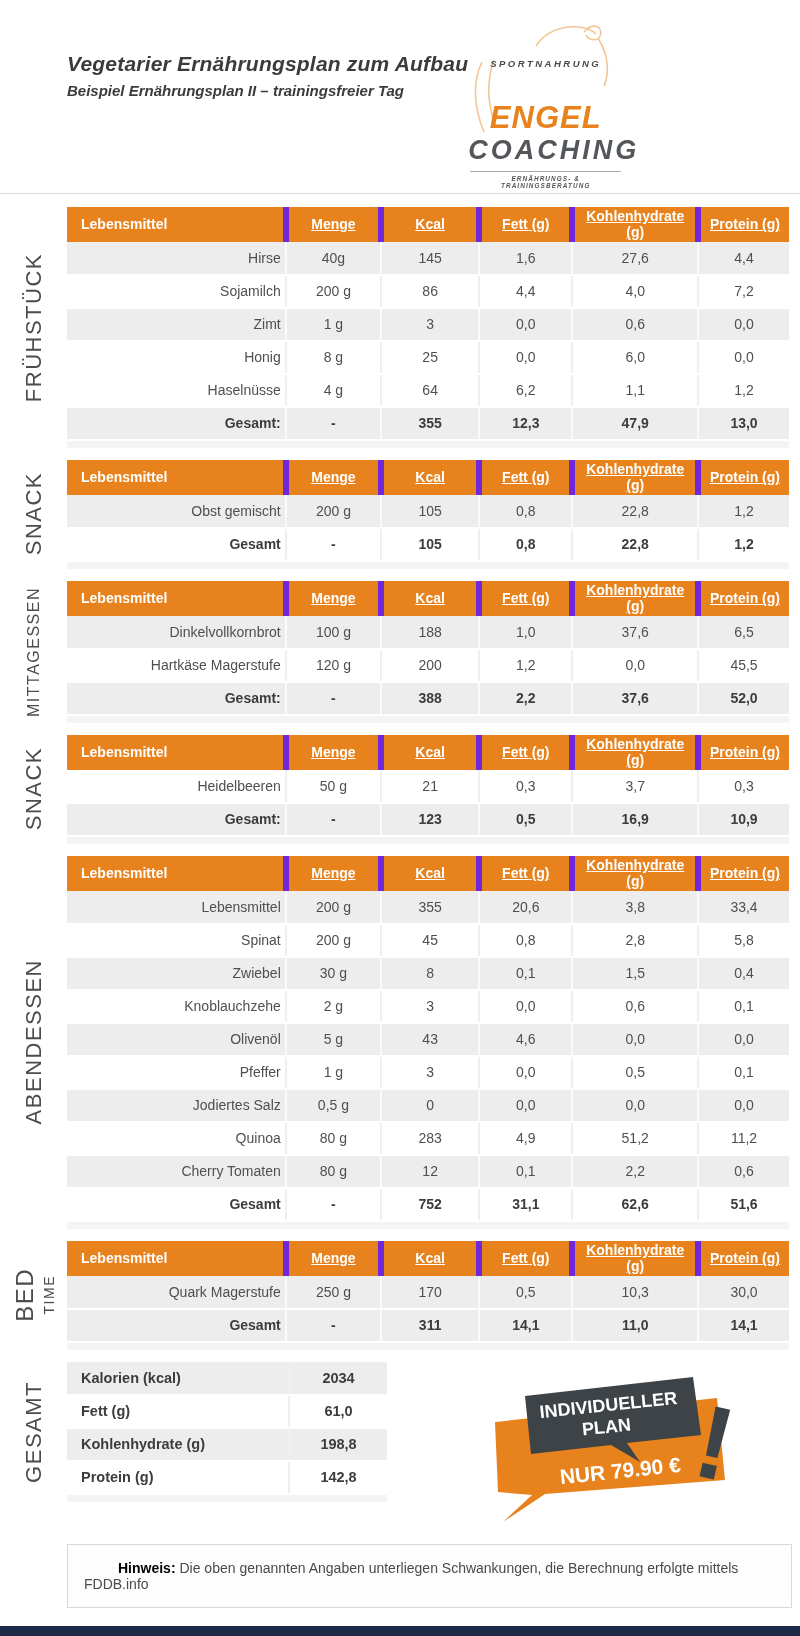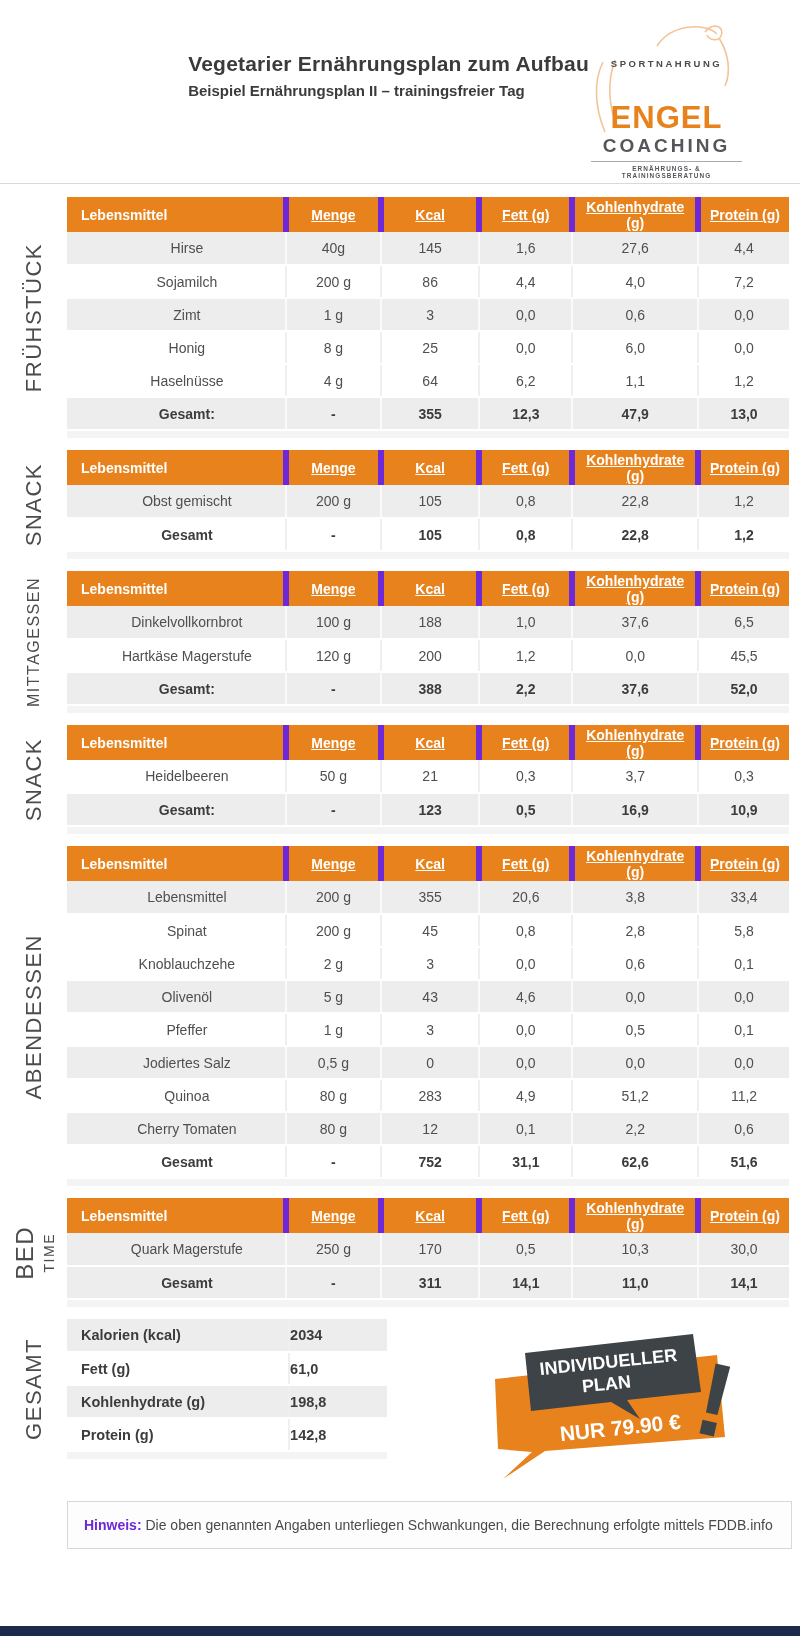--- a/index.html
+++ b/index.html
@@ -8,33 +8,34 @@
     position:relative;
     width:800px; height:1636px;
     margin:0 auto;
     background:#ffffff;
     font-family:"Liberation Sans", sans-serif;
     color:#4a4a4a;
     overflow:hidden;
   }
   
   .page-header {
-    display:flex; justify-content:flex-end; align-items:flex-start;
-    padding:26px 56px 4px 67px;
+    display:flex; justify-content:flex-start; align-items:flex-start;
+    padding:26px 36px 4px 67px;
     border-bottom:1px solid #d9d9d9;
     min-height:118px;
+    font-style:italic;
   }
   .title-block { padding-top:26px; }
   .page-title { font-size:21px; font-weight:bold; color:#3b3b3b; letter-spacing:0.2px; }
   .page-subtitle { font-size:15px; font-weight:bold; color:#3b3b3b; margin-top:6px; }
   .logo { position:relative; width:155px; text-align:center; padding-top:20px; }
   .logo-sketch { position:absolute; left:-10px; top:-6px; width:170px; height:115px; pointer-events:none; }
   .logo-top { font-size:9.5px; font-weight:bold; letter-spacing:2.5px; color:#4a4a4a; position:relative;margin-top:12px; }
   .logo-name { font-size:31px; font-weight:bold; letter-spacing:1px; color:#e8821c; line-height:1.05; position:relative;margin-top:33px; }
-  .logo-sub { font-size:19px; font-weight:bold; letter-spacing:3px; color:#53565a; line-height:1.15; position:relative; }
+  .logo-sub { font-size:27px; font-weight:bold; letter-spacing:3px; color:#53565a; line-height:1.15; position:relative; }
   .logo-line { border-top:1px solid #a9a9a9; margin:5px 2px 3px 2px; position:relative; }
   .logo-tagline { font-size:6.4px; font-weight:bold; letter-spacing:1.1px; color:#53565a; position:relative; }
   
   .main { padding-top:13px; }
   .meal { display:flex; margin-bottom:12px; }
   .label-zone { width:67px; display:flex; align-items:center; justify-content:center; gap:2px; }
   .v-label {
     writing-mode:vertical-rl; transform:rotate(180deg);
     color:#4c4c4c; letter-spacing:1.5px; font-size:22px; white-space:nowrap;
   }
@@ -42,44 +43,44 @@
   table.nutri { width:100%; border-collapse:collapse; table-layout:fixed; }
   table.nutri th {
     background:#e8821c; color:#ffffff; font-size:14px; font-weight:bold;
     height:35px; text-align:center; padding:0 4px;
   }
   table.nutri th:first-child { text-align:left; padding-left:14px; }
   table.nutri th + th { border-left:6px solid #6d28d9;text-decoration:underline; }
   table.nutri td {
     font-size:14px; color:#4f4f4f; height:33px; text-align:center; padding:0 4px;
   }
-  table.nutri td:first-child { text-align:center; padding-left:26px; }
+  table.nutri td:first-child { text-align:right; padding-left:26px; }
   tr.odd td { background:#ededed; }
   tr.even td { background:#ffffff; }
   tr.odd td + td { border-left:2px solid #fafafa; }
   tr.even td + td { border-left:2px solid #efefef; }
   table.nutri tr td { border-bottom:2px solid #ffffff; }
   tr.total td { font-weight:bold; color:#3c3c3c; }
   .table-strip { height:7px; background:#f4f4f4; }
   
   .summary-section { display:flex; margin-bottom:0; }
   .summary-table-wrap { width:320px; }
   table.sum { width:320px; border-collapse:collapse; table-layout:fixed; }
   table.sum td { font-size:14.5px; font-weight:bold; color:#3c3c3c; height:33px; border-bottom:2px solid #ffffff; }
   table.sum td:first-child { text-align:left; padding-left:14px; }
-  table.sum td:last-child { border-left:2px solid #efefef;margin-top:21px; }
+  table.sum td:last-child { text-align:center; border-left:2px solid #efefef;margin-top:21px; }
   .badge-area { flex:1; position:relative; }
   .badge-svg { position:absolute; left:92px; top:6px; }
   
   .hint-box {
     margin:42px 8px 0 67px;
     border:1px solid #d8d8d8; background:#fdfdfd;
     padding:15px 16px; font-size:14px; color:#4a4a4a;
   }
-  .hint-label { font-weight:bold; color:#6d28d9; }
+  .hint-label { font-weight:bold; color:#000000;margin-left:34px; }
   .bottom-bar { position:absolute; left:0; right:0; bottom:0; height:10px; background:#1b2b49; }
 </style>
 </head>
 <body>
 
 <div class="doc">
 
   <div class="page-header">
     <div class="title-block">
       <div class="page-title">Vegetarier Ernährungsplan zum Aufbau</div>
@@ -361,20 +362,28 @@
                 <td>3,8</td>
                 <td>33,4</td>
               </tr>
               <tr class="even">
                 <td>Spinat</td>
                 <td>200 g</td>
                 <td>45</td>
                 <td>0,8</td>
                 <td>2,8</td>
                 <td>5,8</td>
+              </tr>
+              <tr class="odd">
+                <td>Zwiebel</td>
+                <td>30 g</td>
+                <td>8</td>
+                <td>0,1</td>
+                <td>1,5</td>
+                <td>0,4</td>
               </tr>
               <tr class="even">
                 <td>Knoblauchzehe</td>
                 <td>2 g</td>
                 <td>3</td>
                 <td>0,0</td>
                 <td>0,6</td>
                 <td>0,1</td>
               </tr>
               <tr class="odd">

